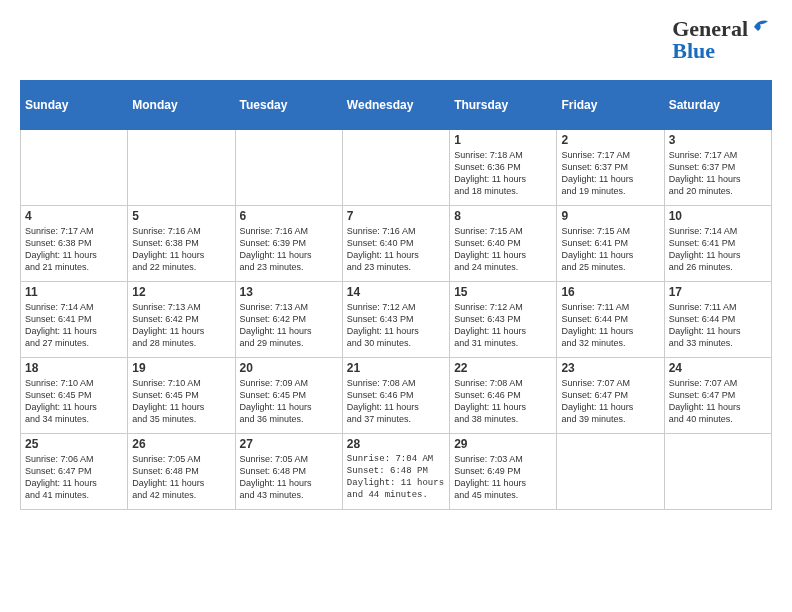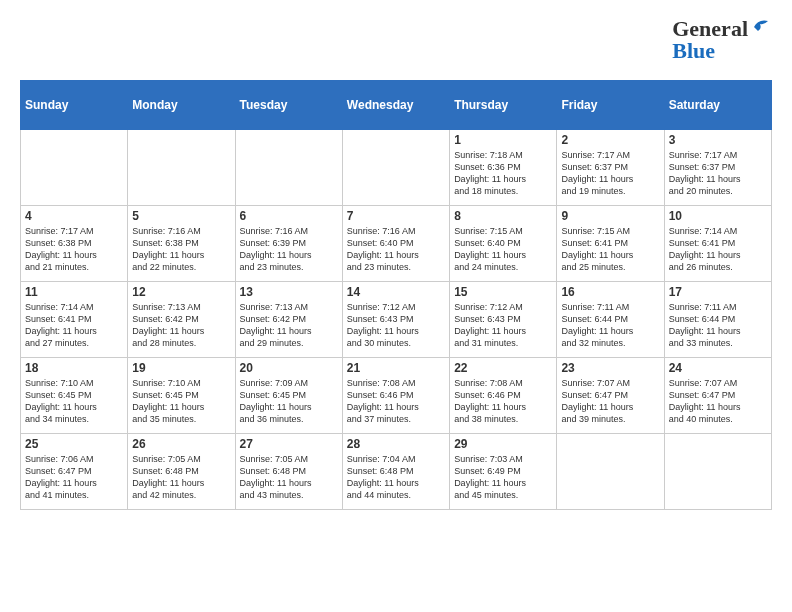--- a/index.html
+++ b/index.html
@@ -304,21 +304,21 @@
           </td>
           <td>
             <span class="day-num">27</span>
             <div class="day-info" style="white-space: pre-line;">Sunrise: 7:05 AM
 Sunset: 6:48 PM
 Daylight: 11 hours
 and 43 minutes.</div>
           </td>
           <td>
             <span class="day-num">28</span>
-            <div class="day-info" style="white-space: pre-line;">Sunrise: 7:04 AM
+            <div class="day-info" style="white-space: pre-line; font-family: Liberation Mono, monospace;">Sunrise: 7:04 AM
 Sunset: 6:48 PM
 Daylight: 11 hours
 and 44 minutes.</div>
           </td>
           <td>
             <span class="day-num">29</span>
             <div class="day-info" style="white-space: pre-line;">Sunrise: 7:03 AM
 Sunset: 6:49 PM
 Daylight: 11 hours
 and 45 minutes.</div>

